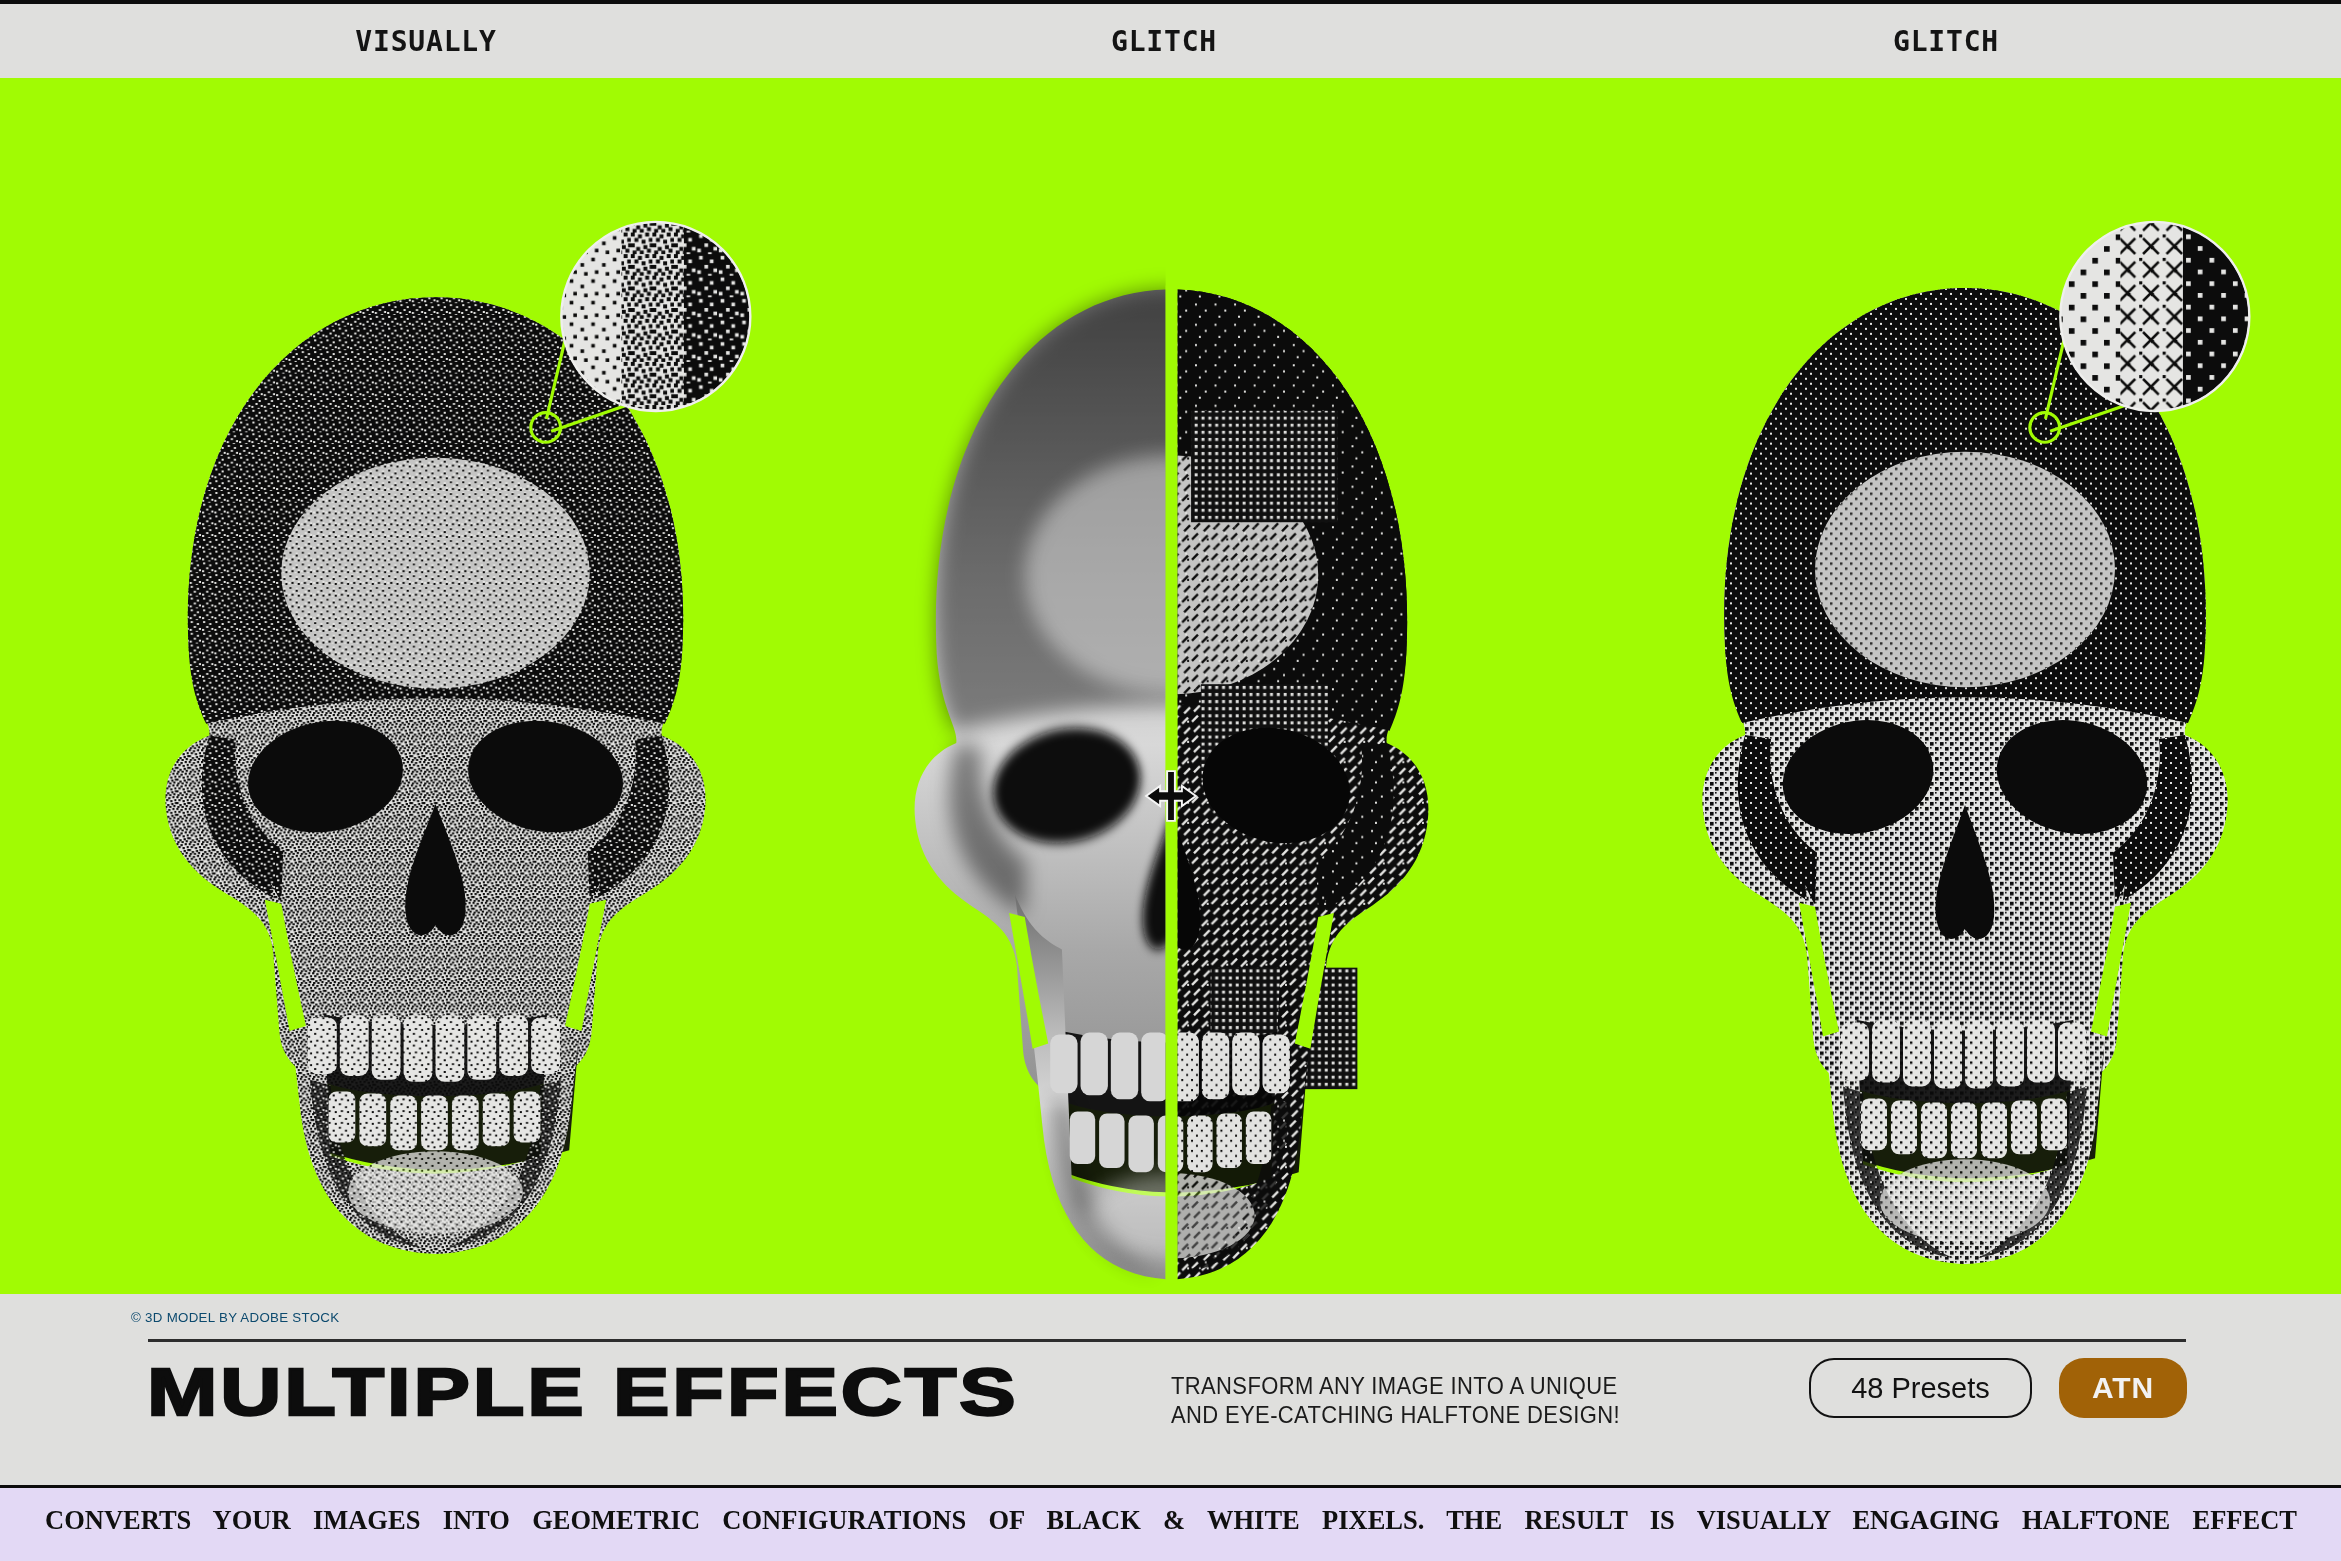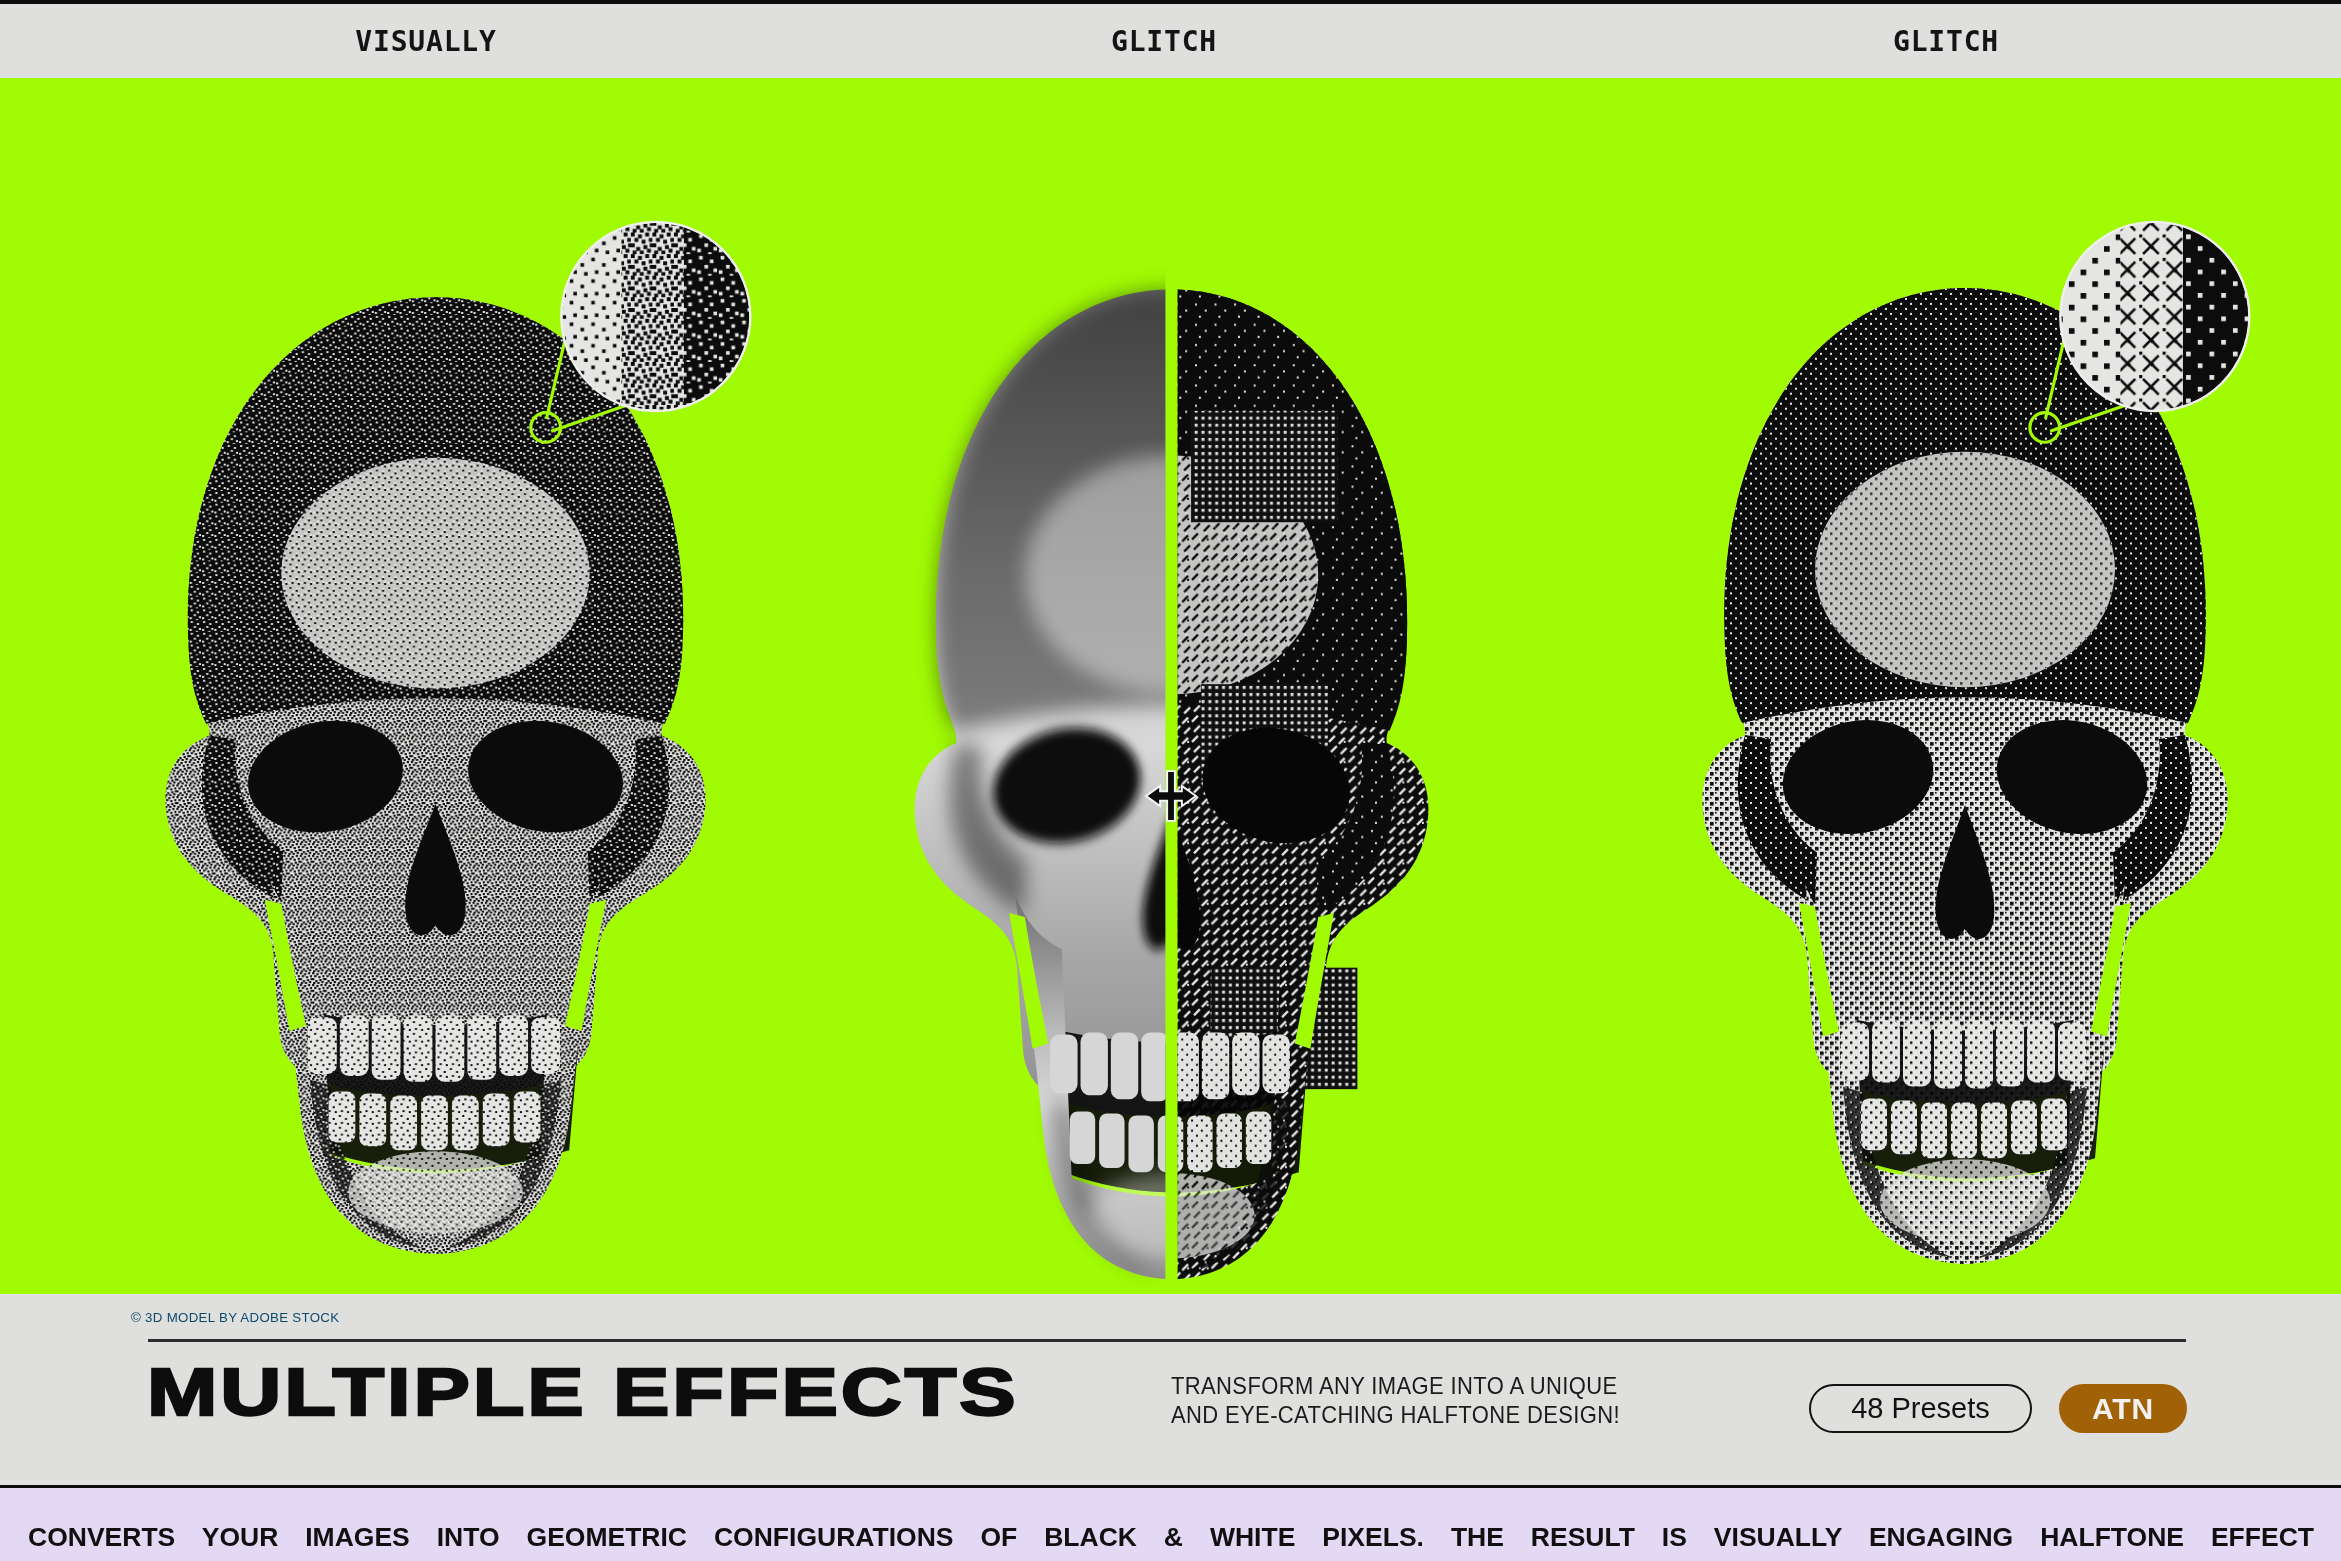--- a/index.html
+++ b/index.html
@@ -50,33 +50,33 @@
   .title{
     position:absolute;left:147px;top:67px;font-size:66px;line-height:62px;font-weight:bold;
     color:var(--ink);letter-spacing:2.3px;transform:scaleX(1.28);transform-origin:left center;
     -webkit-text-stroke:2.3px var(--ink);white-space:nowrap;
   }
   .subtitle{
     position:absolute;left:1171px;top:78px;font-size:23.4px;line-height:29px;
     color:#1B1B1B;letter-spacing:0.4px;transform:scaleX(.94);transform-origin:left top;white-space:nowrap;
   }
   .pill{
-    position:absolute;top:90px;height:49px;border-radius:25px;display:flex;align-items:center;justify-content:center;
+    position:absolute;top:64px;height:60px;border-radius:25px;display:flex;align-items:center;justify-content:center;
     font-size:29px;color:#121212;white-space:nowrap;
   }
   .pill-presets{left:1809px;width:223px;border:2.3px solid #121212;background:transparent;}
   .pill-atn{left:2059px;width:128px;background:#a16207;color:#F2F2F2;font-weight:bold;font-size:30px;letter-spacing:0.8px;}
 
   .ticker{
     position:absolute;left:0;top:1485px;width:2342px;height:77px;background:var(--lav);
     border-top:3.9px solid #0C0C0C;display:block;
   }
   .ticker .tx{
-    display:block;width:100%;padding:0 28px;margin-top:34px;
-    font-family:Liberation Sans, sans-serif;font-weight:bold;font-size:26.5px;color:#101010;
+    display:block;width:100%;padding:0 45px;margin-top:17px;
+    font-family:Liberation Serif, serif;font-weight:bold;font-size:26.5px;color:#101010;
     text-align:justify;text-align-last:justify;white-space:nowrap;
   }
 </style>
 </head>
 <body>
 
 <svg width="0" height="0" style="position:absolute" aria-hidden="true">
   <defs>
     <linearGradient id="gBone" x1="0" y1="0" x2="0" y2="1" gradientUnits="objectBoundingBox">
       <stop offset="0" stop-color="#6F6F6F"></stop>

